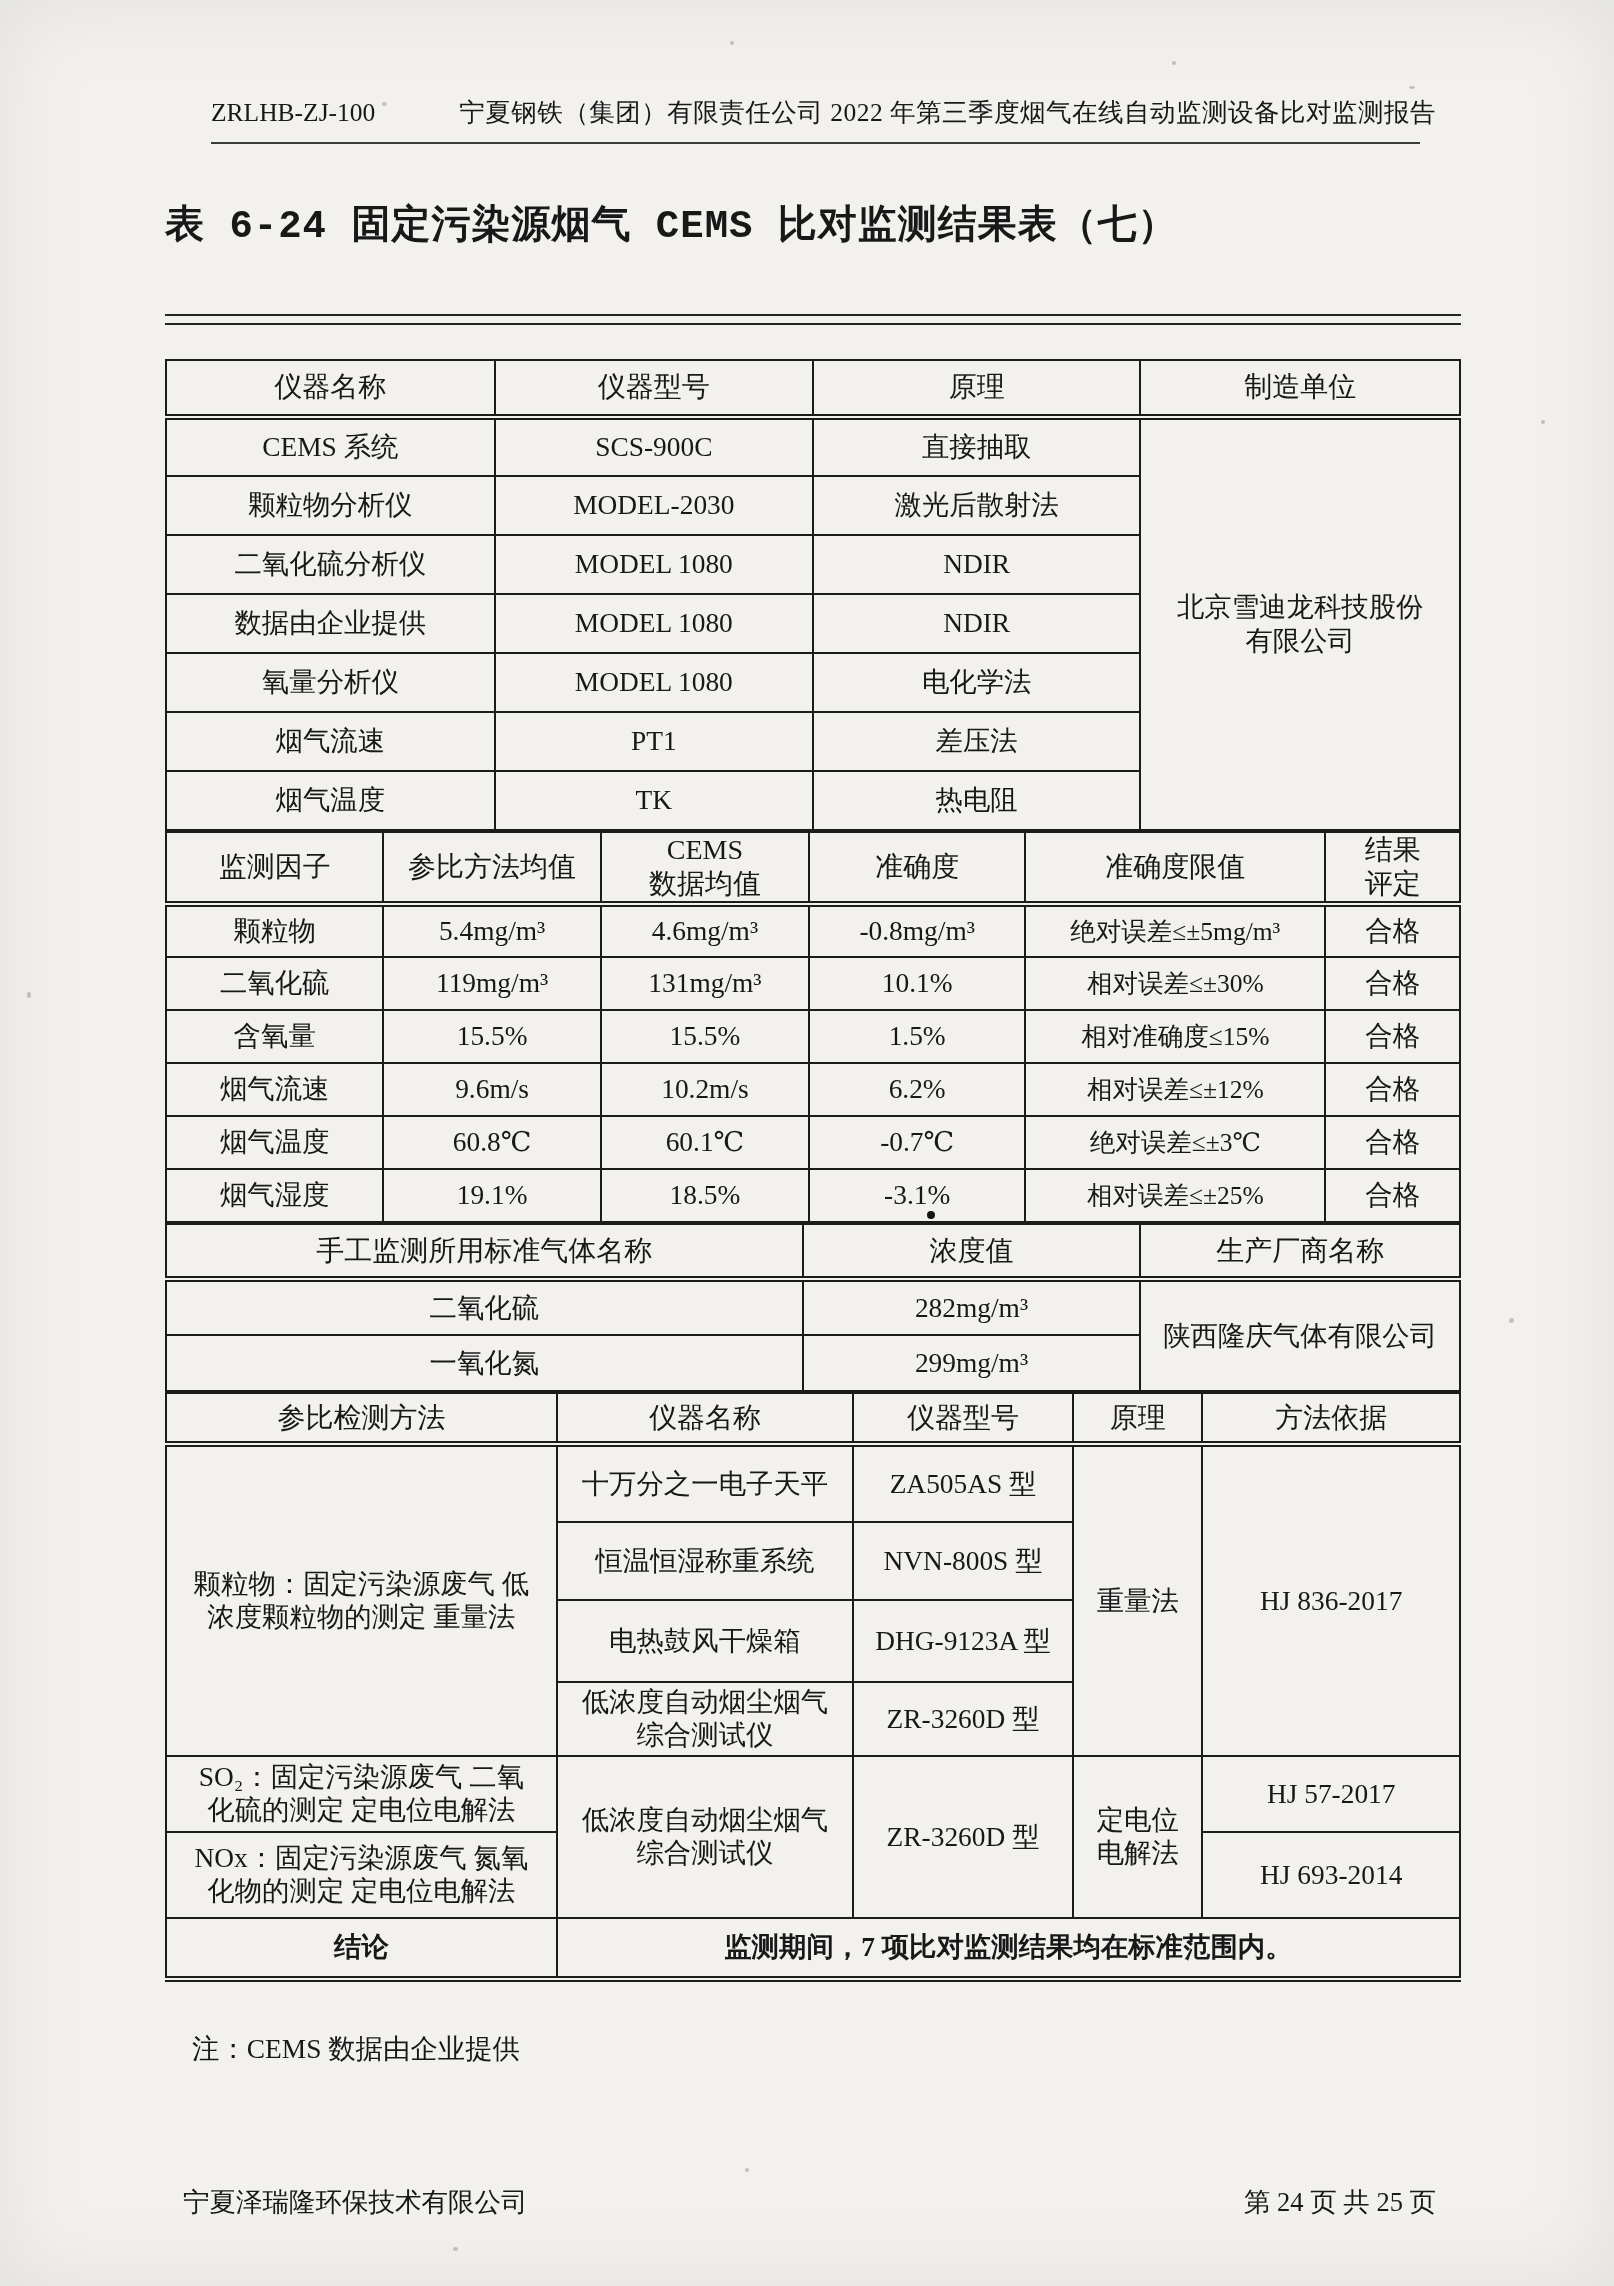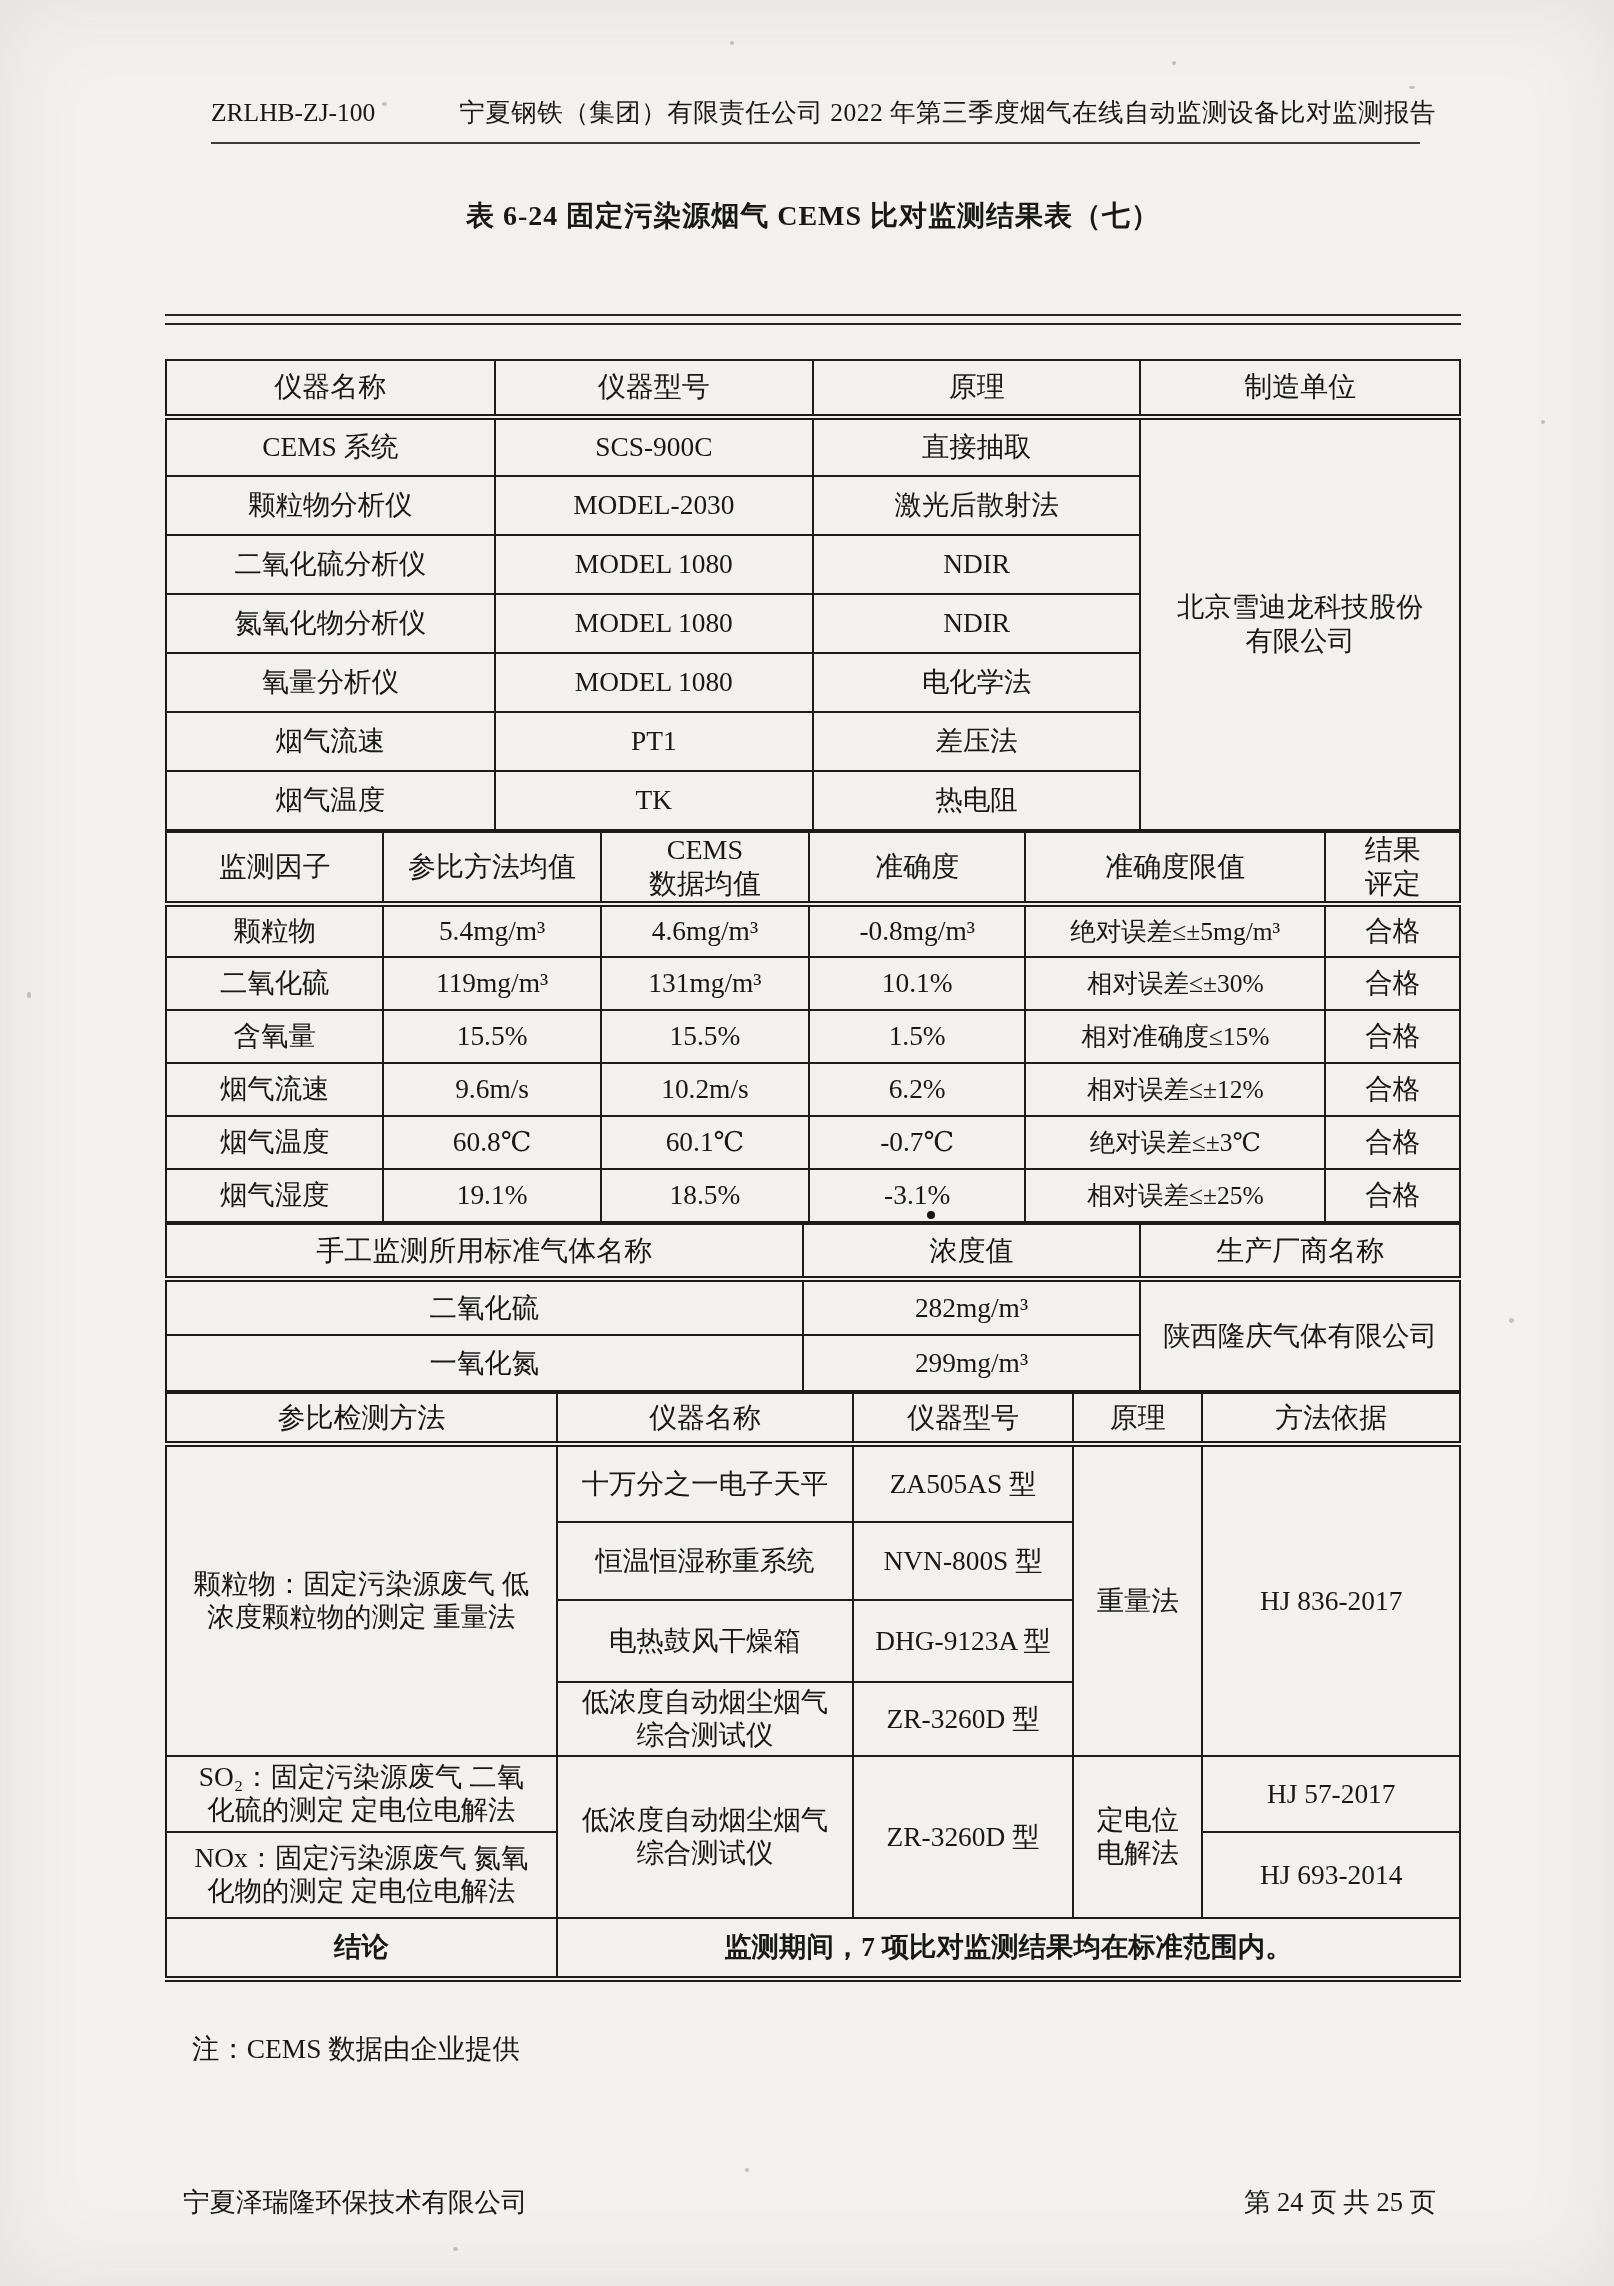--- a/index.html
+++ b/index.html
@@ -3,22 +3,22 @@
 <meta charset="utf-8">
 <style>
   html,body{margin:0;padding:0;background:#dddcd8;}
   .page{position:relative;width:1614px;height:2287px;background:#f2f1ee;
         font-family:"Liberation Serif","DejaVu Serif","DejaVu Sans",serif;color:#181818;
         box-shadow:inset 0 0 88px rgba(90,85,70,.10);overflow:hidden;}
   .hdr{position:absolute;top:95px;left:211px;width:1209px;display:flex;gap:84px;
        align-items:baseline;border-bottom:2px solid #3b3b3b;padding-bottom:11.8px;font-size:25.5px;}
   .hdr .code{white-space:nowrap;}
   .hdr .rpt{white-space:nowrap;letter-spacing:0.5px;}
-  .page-title{position:absolute;top:197px;left:165px;width:1296px;text-align:center;
-        font-size:28px;font-weight:bold;letter-spacing:1px;}
+  .page-title{position:absolute;top:197px;left:165px;width:1296px;
+        font-size:39px;font-weight:bold;letter-spacing:1px;font-family:Liberation Mono, monospace;}
   .meta{position:absolute;top:269px;left:165px;width:1296px;height:39px;
         font-size:28px;font-weight:bold;}
   .meta .loc{position:absolute;left:0;top:0;}
   .meta .date{position:absolute;left:766px;top:0;}
   .rule-double{position:absolute;top:314px;left:165px;width:1296px;height:6.9px;
         border-top:2.9px solid #242424;border-bottom:2.9px solid #242424;}
   .caption{position:absolute;top:325px;left:165px;width:1296px;text-align:center;
         font-size:28px;font-weight:bold;letter-spacing:2px;}
   .tables{position:absolute;top:359px;left:165px;width:1296px;}
   table{width:100%;border-collapse:collapse;table-layout:fixed;border:2.9px solid #1c1c1c;}
@@ -82,21 +82,21 @@
         <td>颗粒物分析仪</td>
         <td>MODEL-2030</td>
         <td>激光后散射法</td>
       </tr>
       <tr class="r60">
         <td>二氧化硫分析仪</td>
         <td>MODEL 1080</td>
         <td>NDIR</td>
       </tr>
       <tr class="r60">
-        <td>氮氧化物分析仪</td>
+        <td>数据由企业提供</td>
         <td>MODEL 1080</td>
         <td>NDIR</td>
       </tr>
       <tr class="r60">
         <td>氧量分析仪</td>
         <td>MODEL 1080</td>
         <td>电化学法</td>
       </tr>
       <tr class="r60">
         <td>烟气流速</td>

